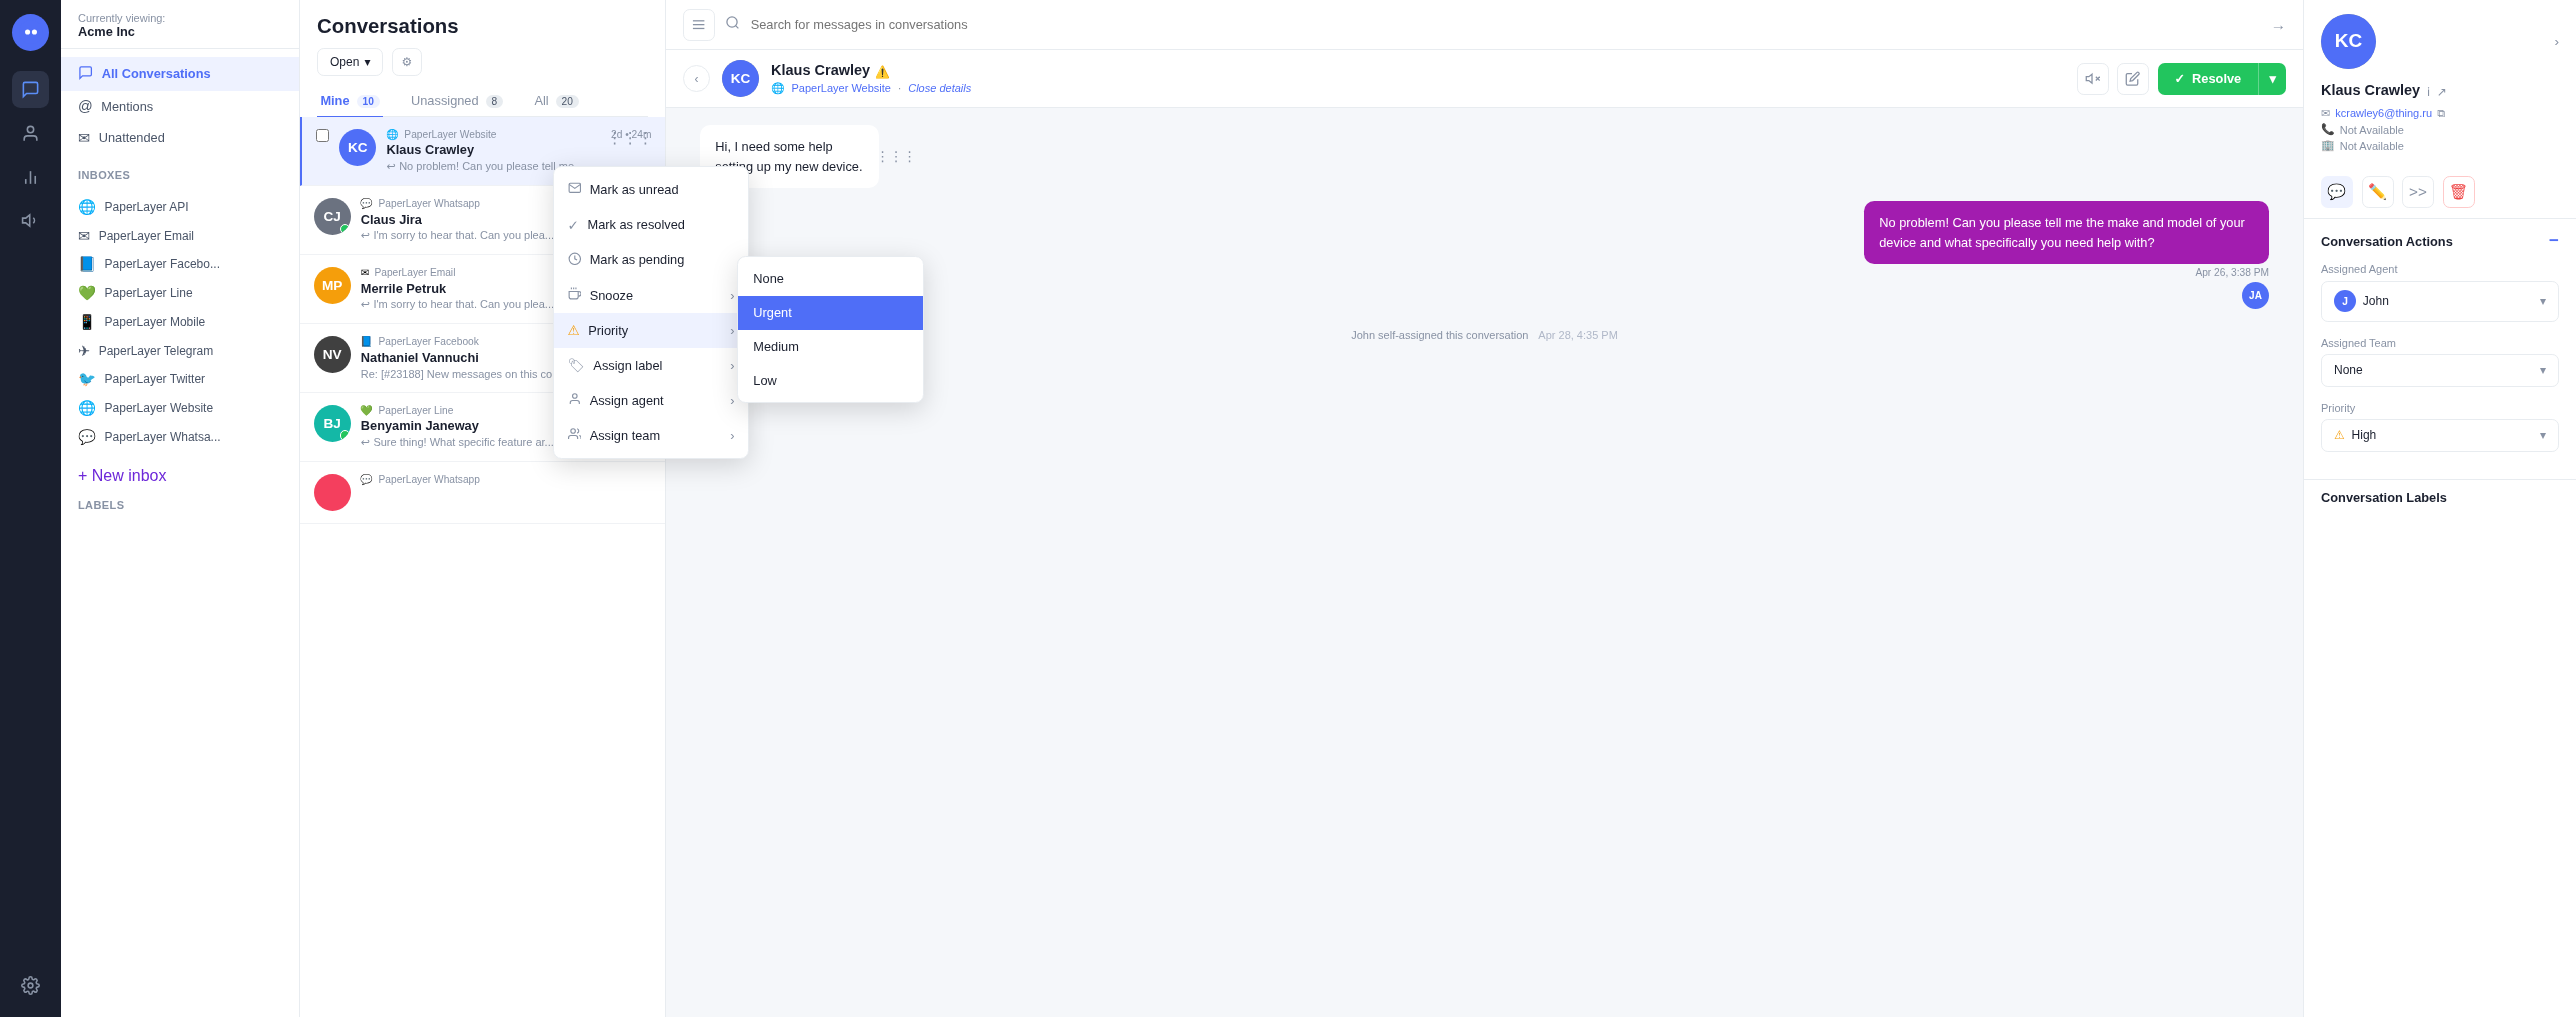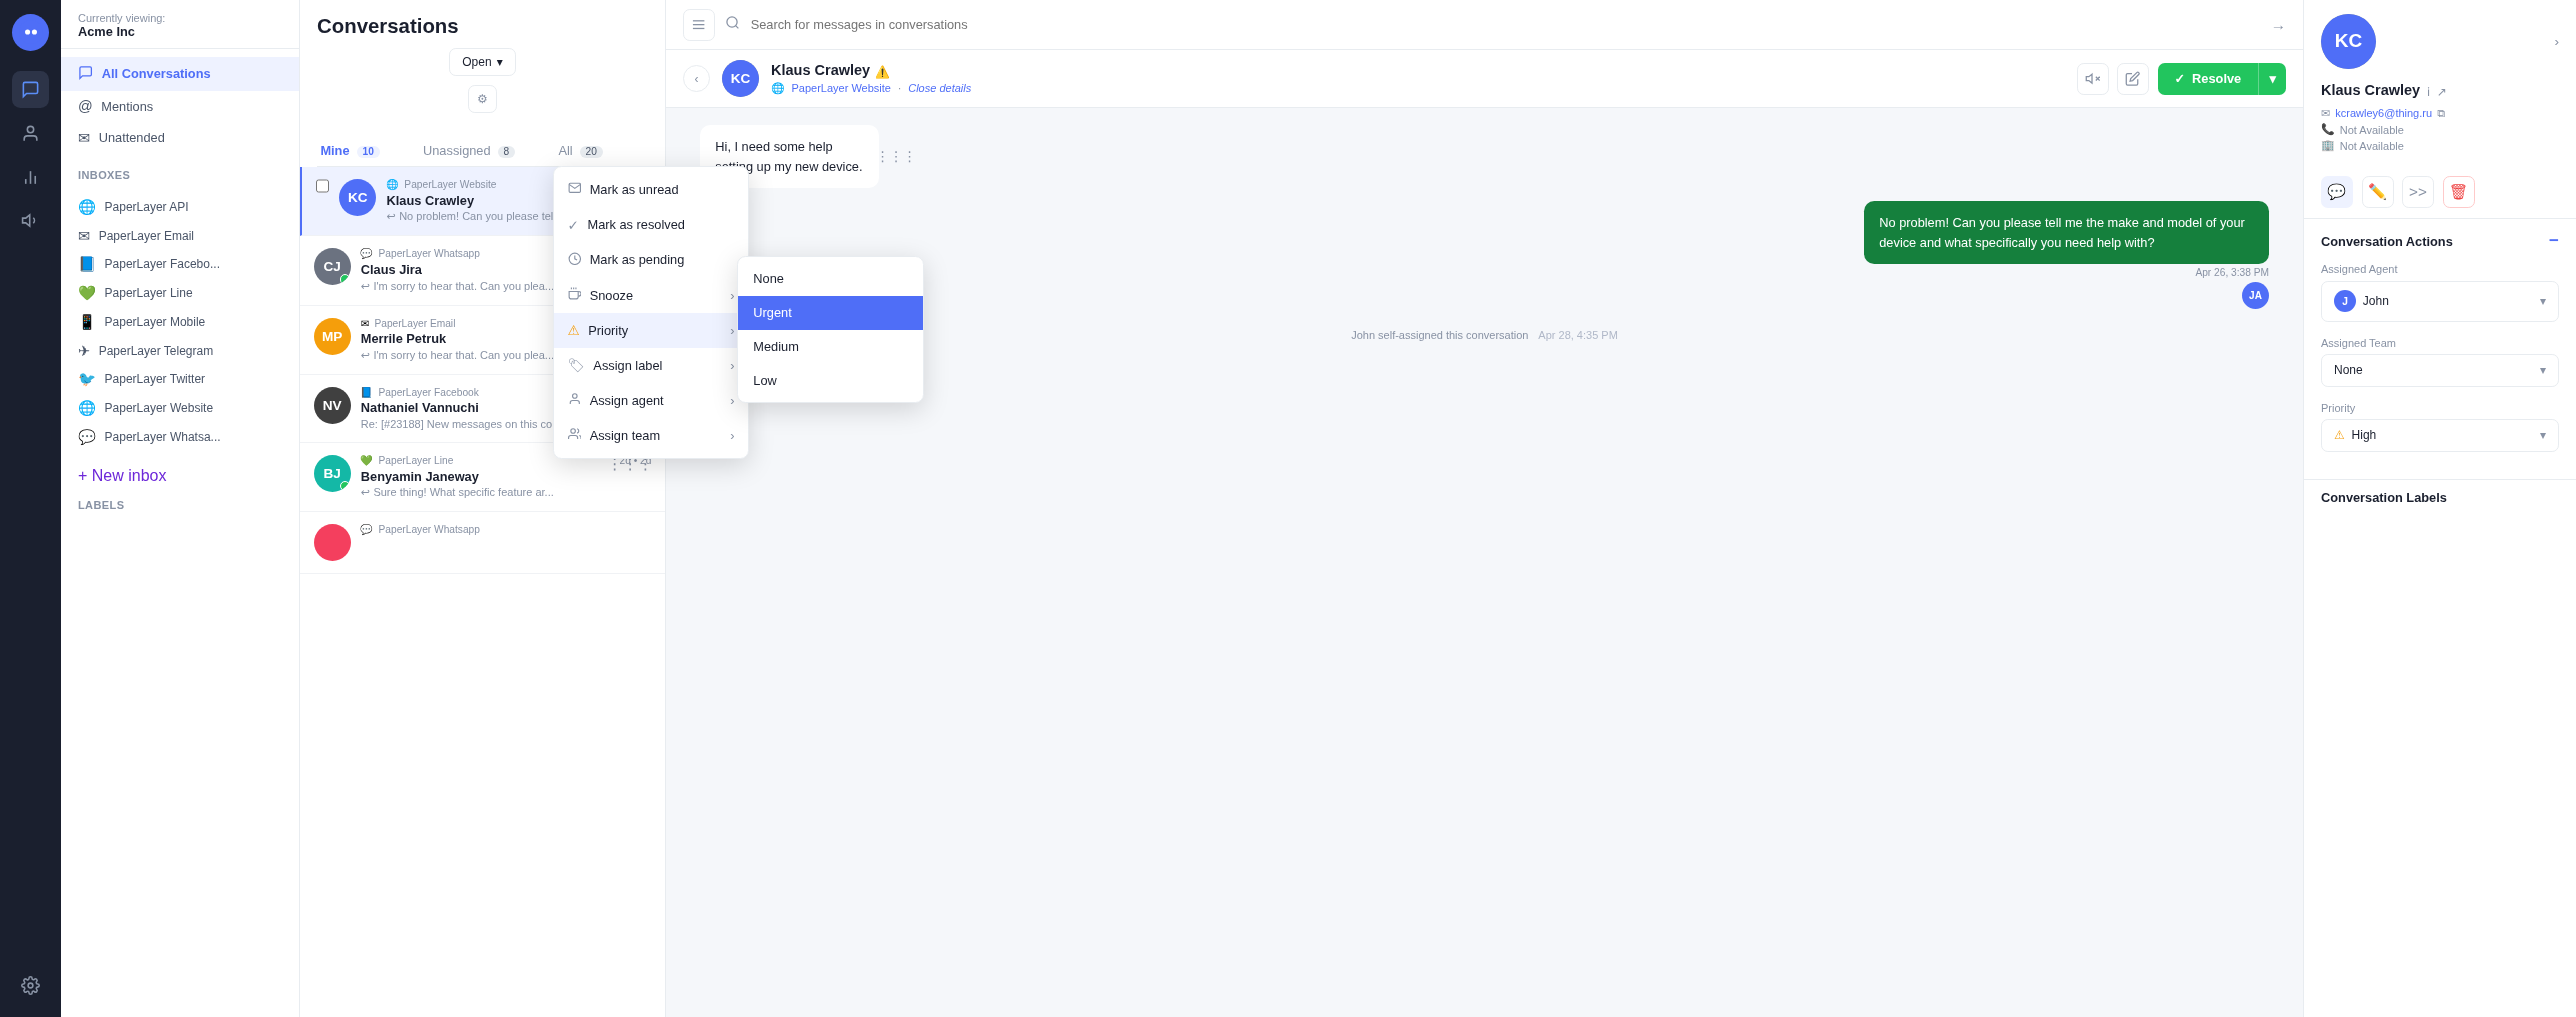--- a/index.html
+++ b/index.html
@@ -72,33 +72,33 @@
       display: flex;
       flex-direction: column;
       flex-shrink: 0;
       height: 100%;
     }
     .conv-header {
       padding: 15.3px 17px 0;
     }
     .conv-title { font-size: 20.4px; font-weight: 700; color: #1a1f2e; margin-bottom: 10.2px; }
     .conv-filter-row {
-      display: flex; align-items: center; gap: 8.5px; margin-bottom: 22px; flex-direction: column;
+      display: flex; align-items: center; gap: 8.5px; margin-bottom: 8px;
     }
     .filter-btn {
       display: flex; align-items: center; gap: 5.1px;
       border: 0.9px solid #e8ecf0; border-radius: 6.8px; padding: 6px 12px;
       font-size: 12px; background: white; cursor: pointer; color: #1a1f2e;
     }
     .filter-icon-btn {
       border: 0.9px solid #e8ecf0; border-radius: 6.8px; padding: 6px 8.5px;
       font-size: 12px; background: white; cursor: pointer; color: #8892a4;
     }
     .conv-tabs {
-      display: flex; gap: 16px; border-bottom: 1.7px solid #e8ecf0; text-align: right;
+      display: flex; gap: 4px; border-bottom: 1.7px solid #e8ecf0; text-align: right;
     }
     .conv-tab {
       padding: 8.5px 3.4px; margin-right: 20.4px; font-size: 12.8px; cursor: pointer;
       color: #8892a4; border-bottom: 1.7px solid transparent; margin-bottom: -1.7px;
     }
     .conv-tab.active { color: #4f6ef7; border-bottom-color: #4f6ef7; font-weight: 600; }
     .conv-tab .badge {
       display: inline-flex; align-items: center; justify-content: center;
       background: #e8ecf0; color: #4a5568; border-radius: 8.5px;
       font-size: 10.2px; padding: 0.9px 6px; margin-left: 3.4px;
@@ -190,21 +190,21 @@
 
     
     .chat-messages {
       flex: 1; overflow-y: auto; padding: 17px 34px; display: flex; flex-direction: column; gap: 13.6px;
     }
     .message-bubble {
       max-width: 60%; padding: 12px 15.3px; border-radius: 10.2px; font-size: 12.8px; line-height: 1.5;
       position: relative;
     }
     .message-bubble.incoming { background: white; color: #1a1f2e; align-self: flex-start; }
-    .message-bubble.outgoing { background: #15803d; color: white; align-self: flex-end; }
+    .message-bubble.outgoing { background: #a21caf; color: white; align-self: flex-end; }
     .message-time { font-size: 10.2px; color: #8892a4; margin-top: 3.4px; }
     .message-time.right { text-align: right; }
     .message-row { display: flex; flex-direction: column; }
     .system-message {
       text-align: center; font-size: 11px; color: #8892a4; padding: 6.8px;
     }
     .message-more-btn {
       position: absolute; right: -27px; top: 50%; transform: translateY(-50%);
       width: 20.4px; height: 20.4px; display: flex; align-items: center; justify-content: center;
       color: #8892a4; cursor: pointer; font-size: 13.6px;

